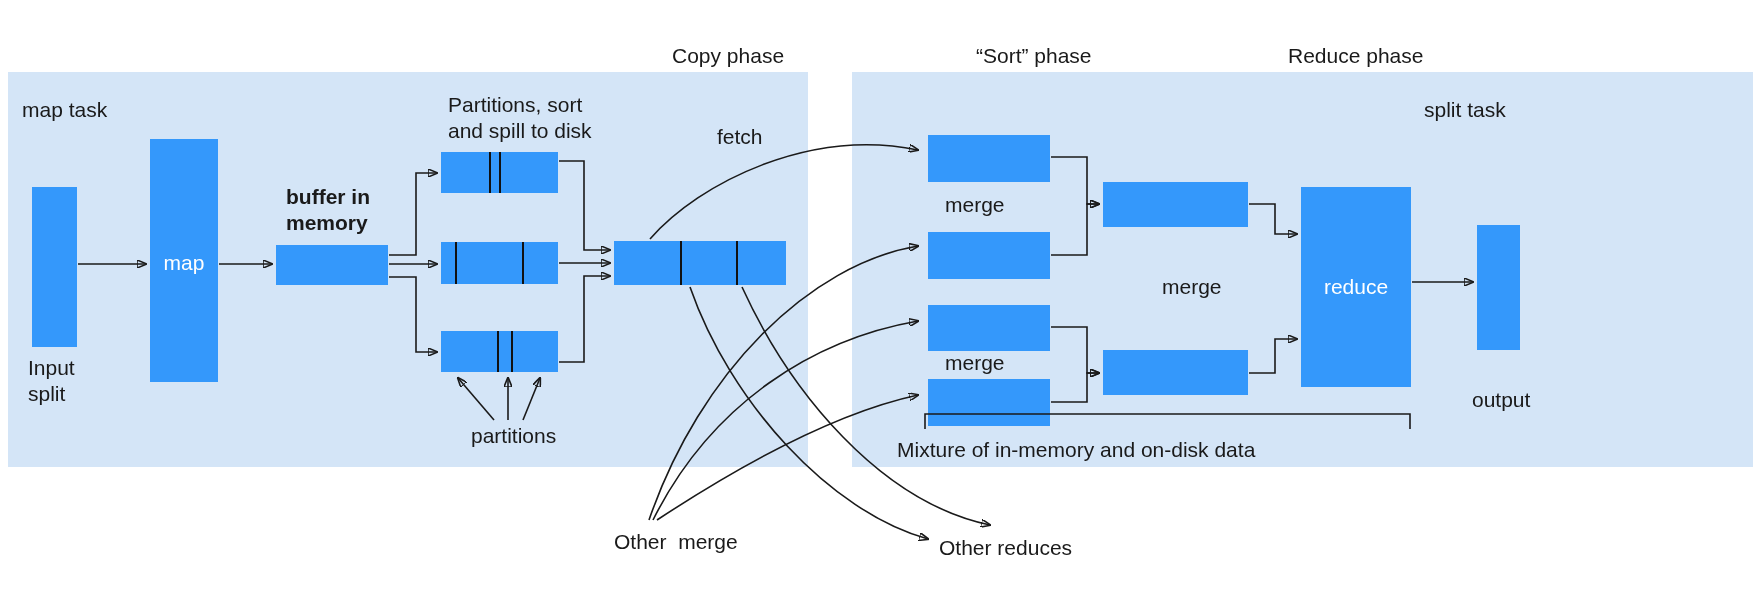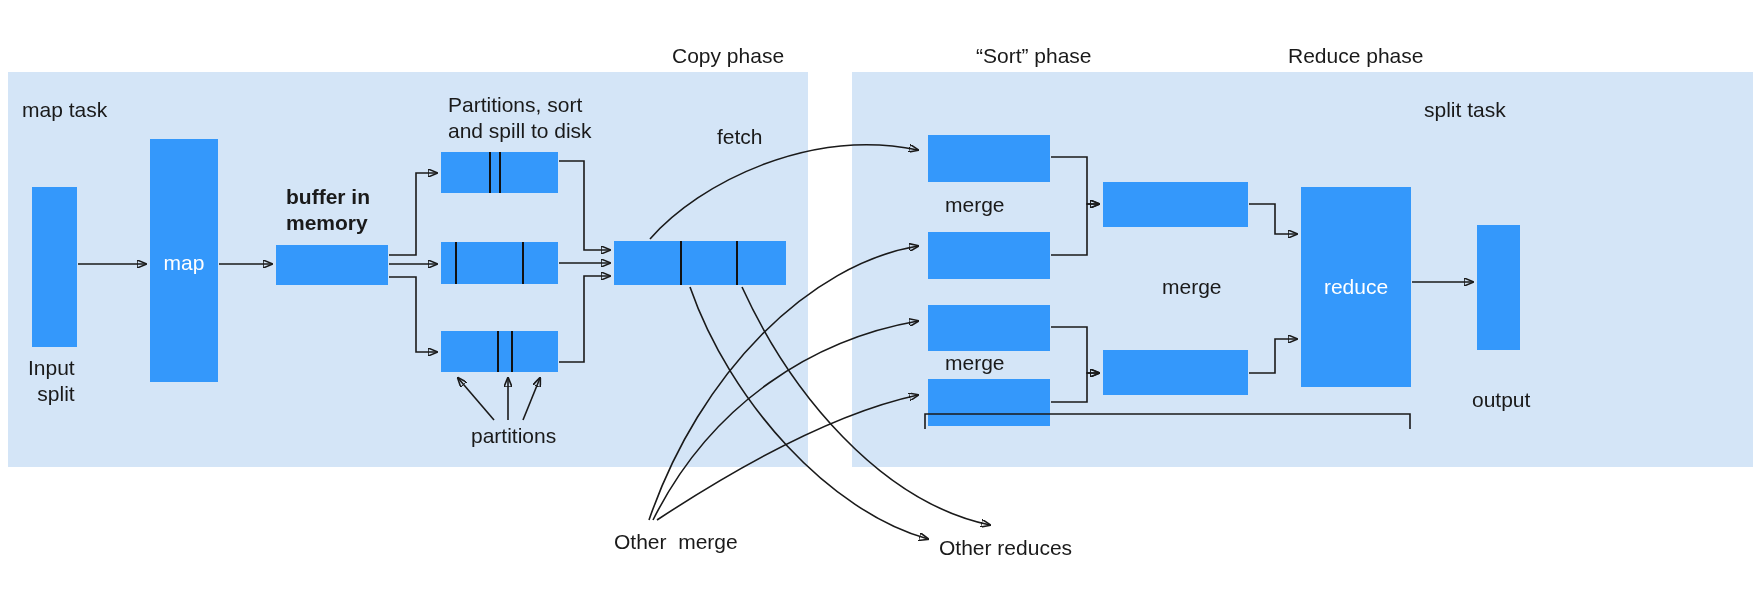--- a/index.html
+++ b/index.html
@@ -25,21 +25,21 @@
   <div class="phase" style="left:1288px;top:2px;">Reduce phase</div>
 
   <div class="panel" style="left:8px;top:30px;width:800px;height:395px;"></div>
 
   <div class="panel" style="left:852px;top:30px;width:901px;height:395px;"></div>
 
   <div class="lbl" style="left:22px;top:55px;">map task</div>
   <div class="lbl" style="left:1424px;top:55px;">split task</div>
 
   <div class="box" style="left:32px;top:145px;width:45px;height:160px;"></div>
-  <div class="lbl" style="left:28px;top:313px;text-align:right;">Input
+  <div class="lbl" style="left:28px;top:313px;">Input
 split</div>
 
   <div class="box" style="left:150px;top:97px;width:68px;height:243px;"></div>
   <div class="lbl w" style="left:150px;top:208px;width:68px;text-align:center;">map</div>
 
   <div class="lbl" style="left:286px;top:142px;font-weight:bold;">buffer in
 memory</div>
   <div class="box" style="left:276px;top:203px;width:112px;height:40px;"></div>
 
   <div class="lbl" style="left:448px;top:50px;">Partitions, sort
@@ -81,20 +81,21 @@
   <div class="box" style="left:1103px;top:308px;width:145px;height:45px;"></div>
 
   <div class="lbl" style="left:1162px;top:232px;">merge</div>
 
   <div class="box" style="left:1301px;top:145px;width:110px;height:200px;"></div>
   <div class="lbl w" style="left:1301px;top:232px;width:110px;text-align:center;">reduce</div>
 
   <div class="box" style="left:1477px;top:183px;width:43px;height:125px;"></div>
   <div class="lbl" style="left:1472px;top:345px;">output</div>
 
+  <div class="lbl" style="left:897px;top:395px;">Mixture of in-memory and on-disk data</div>
 
   <div class="lbl" style="left:614px;top:487px;">Other  merge</div>
   <div class="lbl" style="left:939px;top:493px;">Other reduces</div>
 
   <svg class="overlay" viewBox="0 0 1761 593">
     <defs>
       <marker id="ah" markerWidth="10" markerHeight="8" refX="9" refY="4" orient="auto" markerUnits="userSpaceOnUse">
         <path d="M0,0 L10,4 L0,8 z" fill="#1a1a1a" stroke="none"></path>
       </marker>
     </defs>

